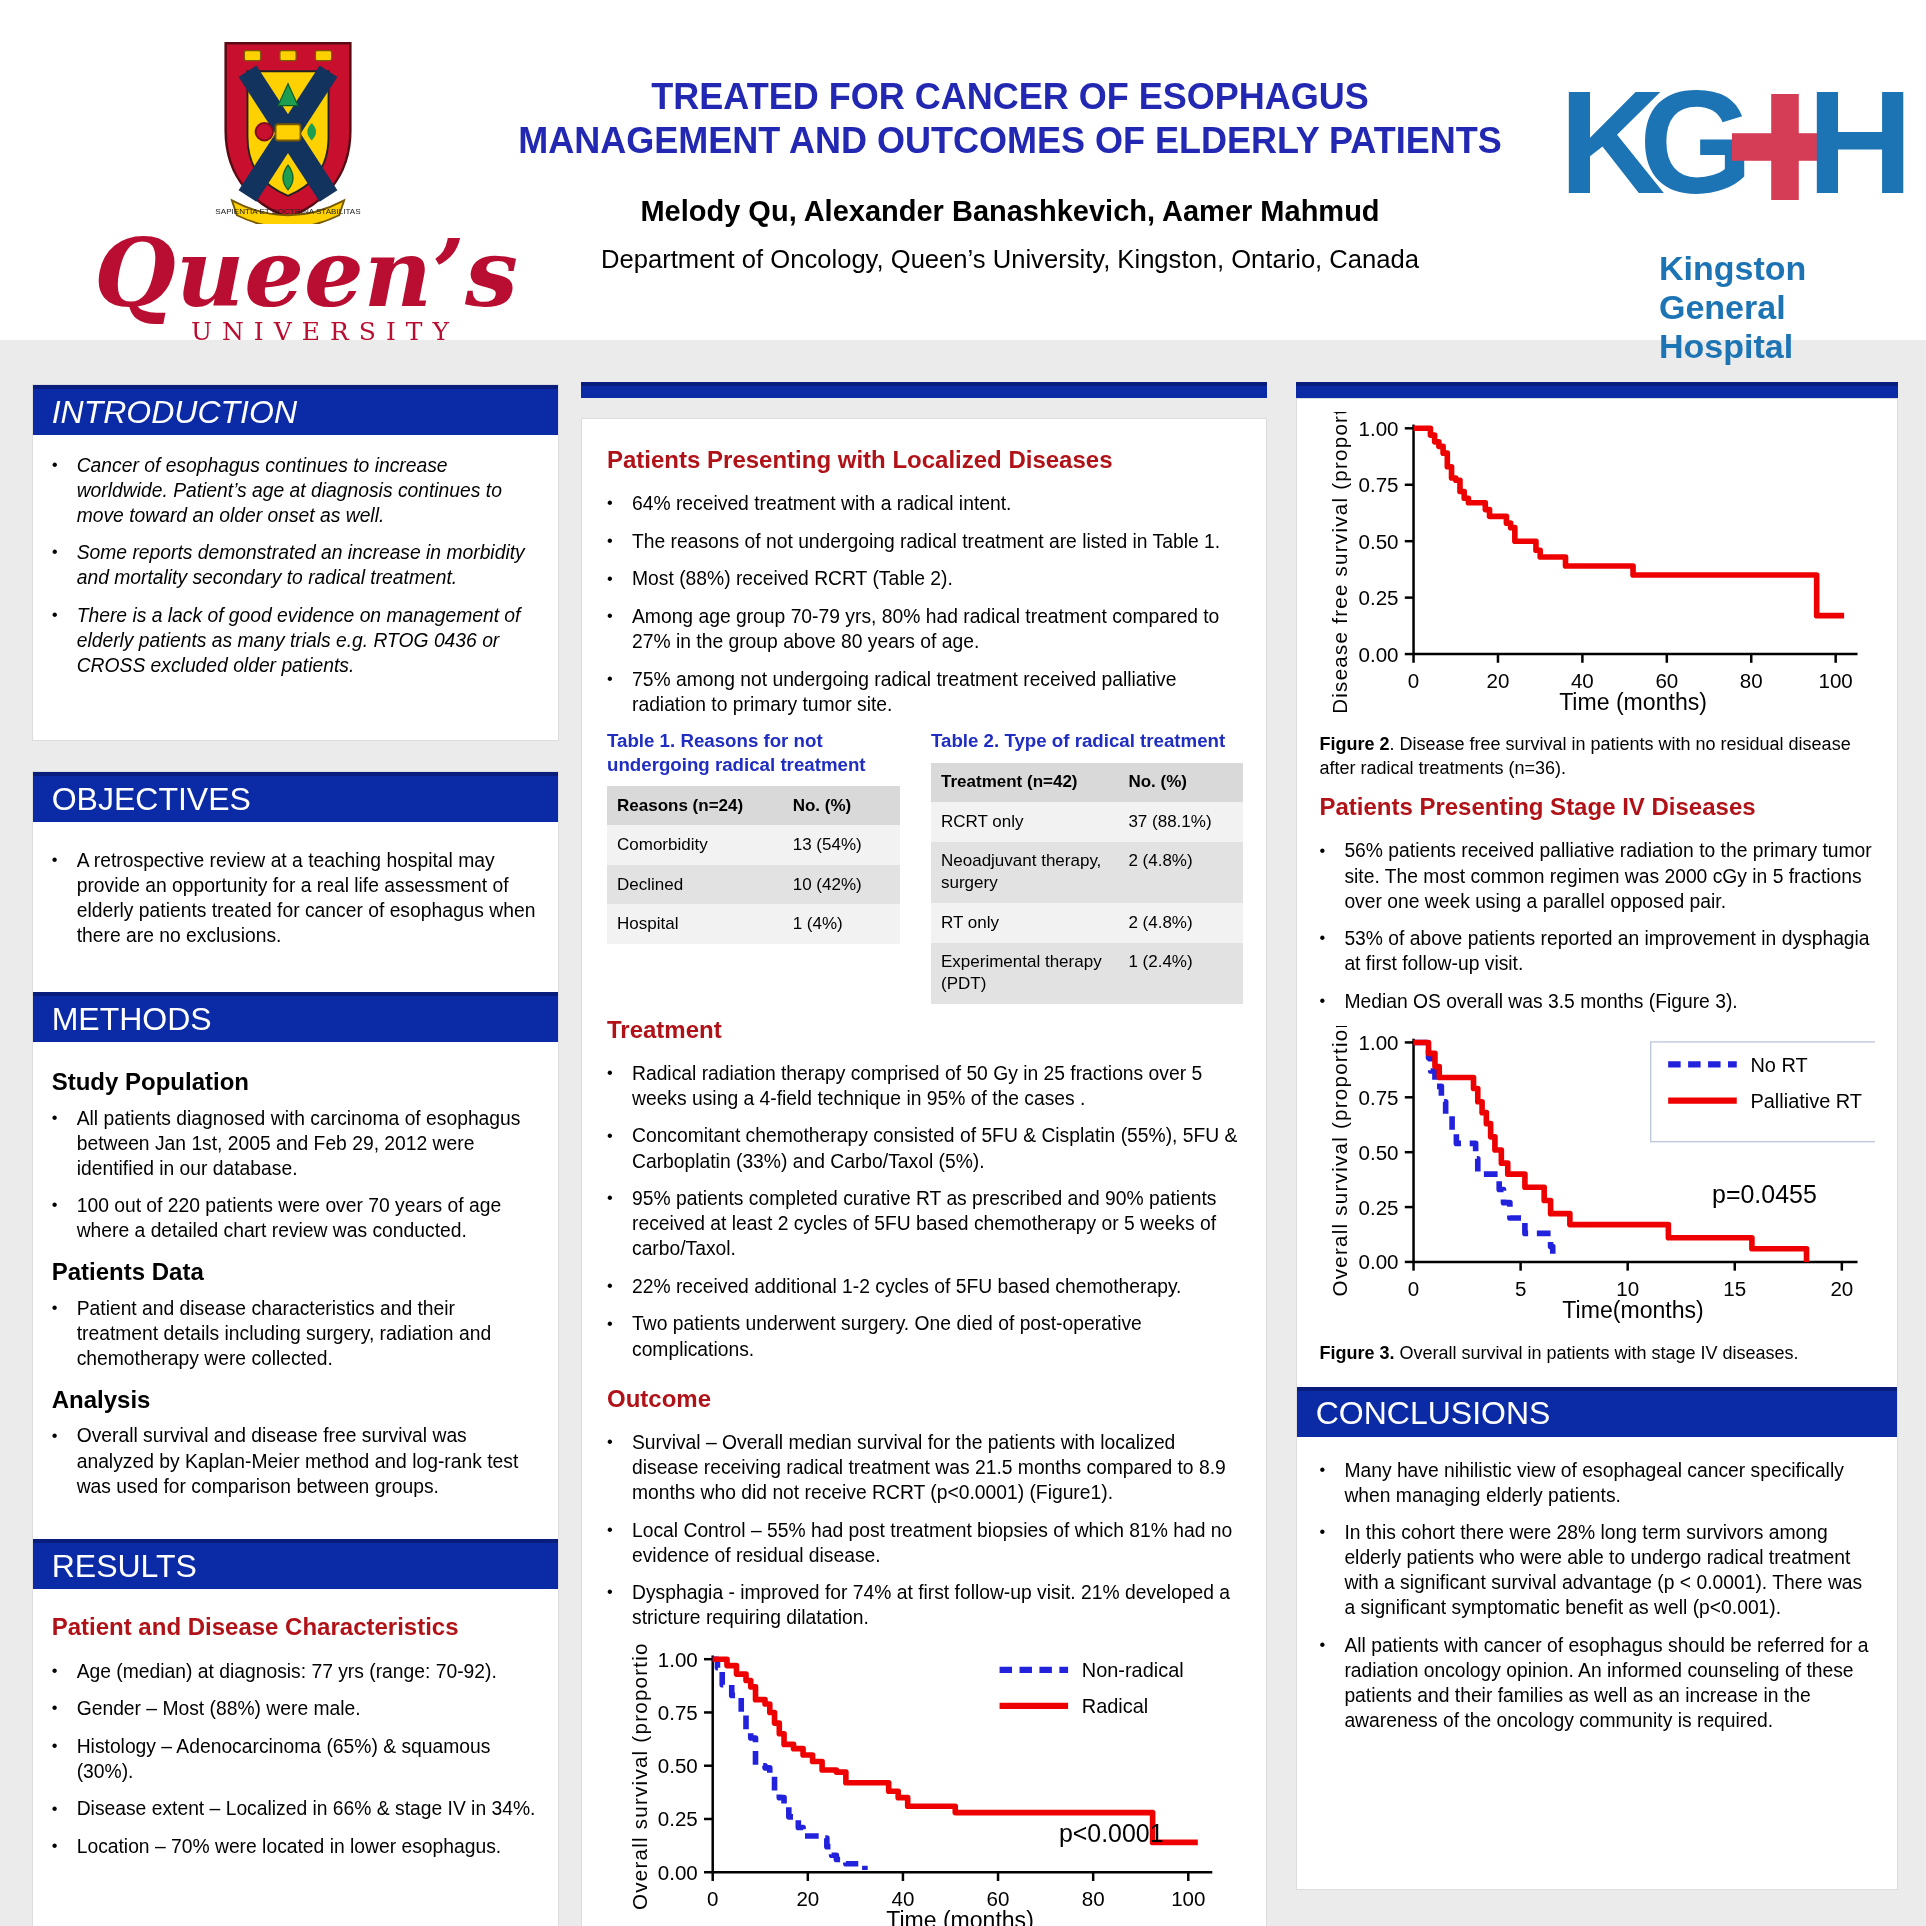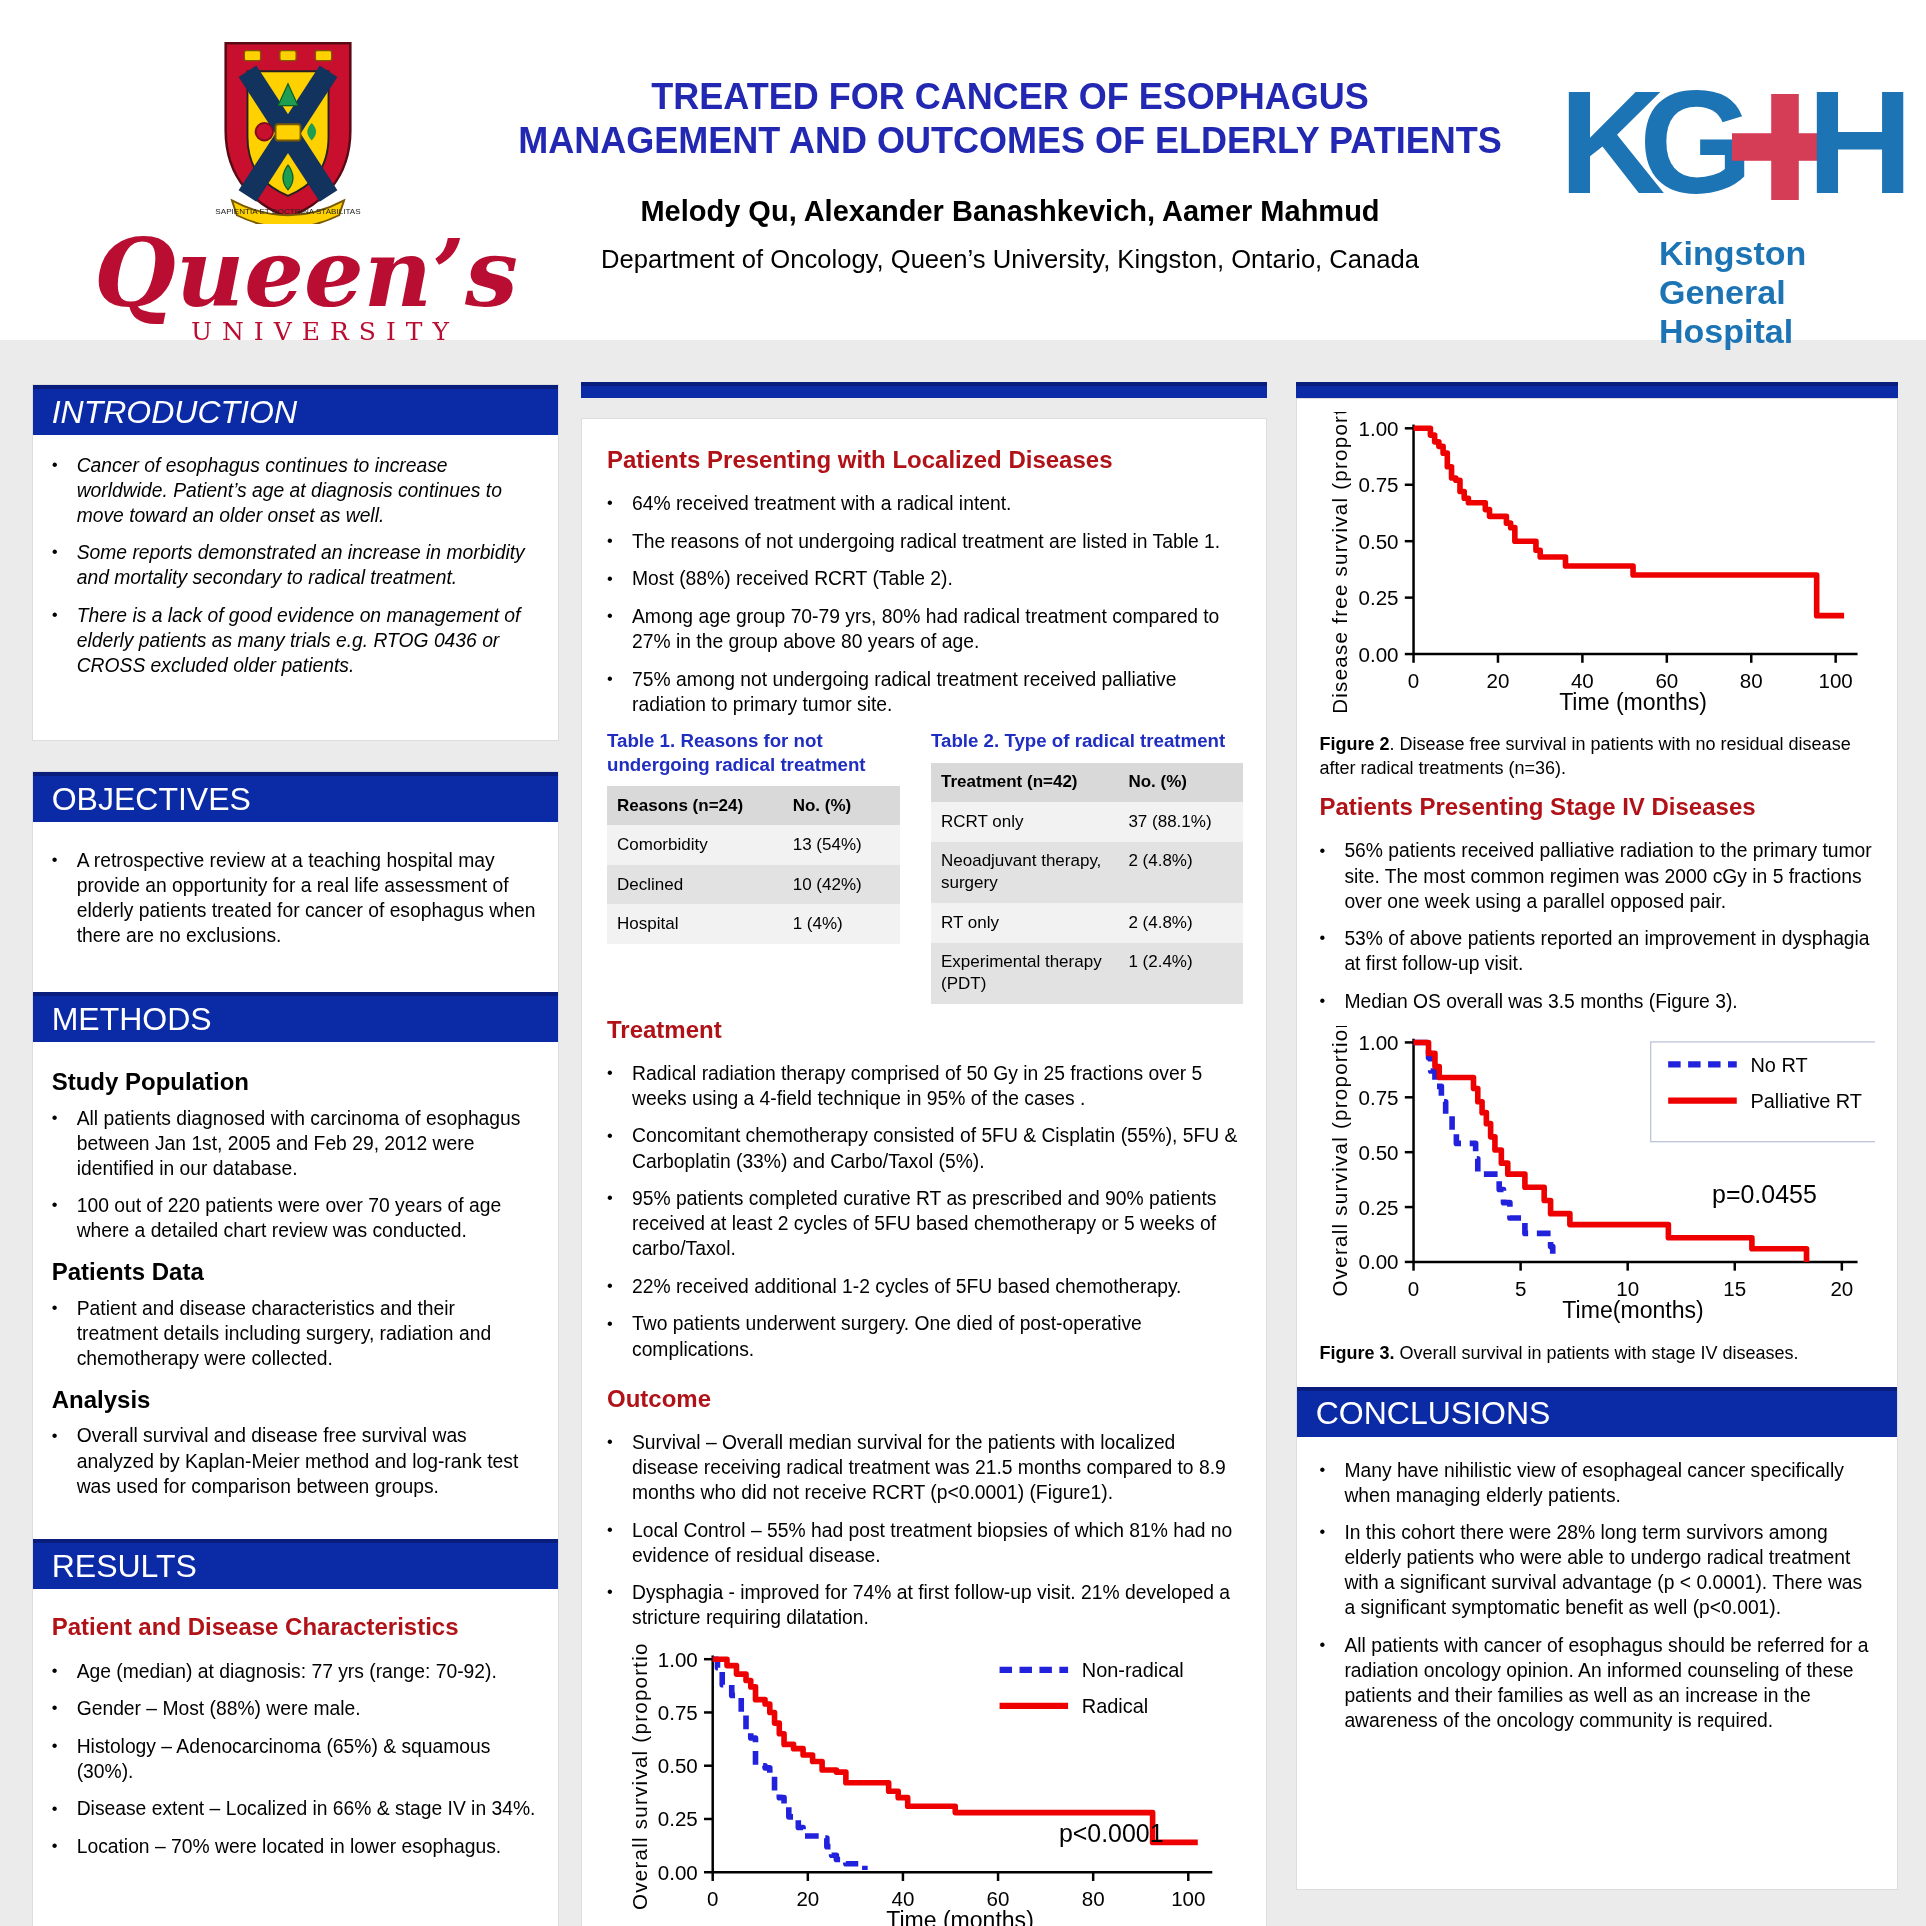--- a/index.html
+++ b/index.html
@@ -17,21 +17,21 @@
   .queens-univ{font-family:"DejaVu Serif","Liberation Serif",serif;font-size:25px;letter-spacing:10px;
                color:#B90E31;margin-top:1.2px;margin-left:75px;}
   
   .kgh{position:absolute;left:1559px;top:69px;width:312px;}
   .kgh-mark{position:relative;height:156px;}
   .kgh-letter{font-size:147px;font-weight:bold;color:#1C74B5;line-height:1;position:absolute;top:0;}
   .kgh-k{left:0;}
   .kgh-g{left:80px;}
   .kgh-cross{position:absolute;left:173px;top:25px;}
   .kgh-h{left:248px;}
-  .kgh-text{margin-top:9px;margin-left:100px;font-size:34px;font-weight:bold;color:#1C74B5;line-height:1.14;text-align:left;}
+  .kgh-text{margin-top:24px;margin-left:100px;font-size:34px;font-weight:bold;color:#1C74B5;line-height:1.14;text-align:left;}
   
   .panel{position:absolute;background:#FFFFFF;border:0.6px solid #DCDCDC;box-sizing:border-box;}
   .col-left-1{left:32px;top:384px;width:527px;height:357px;font-style:italic;}
   .col-left-2{left:32px;top:771px;width:527px;height:1228px;}
   .col-mid-bar,.col-right-bar{position:absolute;height:16px;background:#0B2AA6;border-top:4.4px solid #081D7C;box-sizing:border-box;}
   .col-mid-bar{left:581px;top:382px;width:686px;}
   .col-right-bar{left:1296px;top:382px;width:602px;}
   .col-mid{left:581px;top:418px;width:686px;height:1660px;}
   .col-right{left:1296px;top:398px;width:602px;height:1492px;}
   .band{background:#0B2AA6;border-top:4.4px solid #081D7C;box-sizing:border-box;height:50px;

